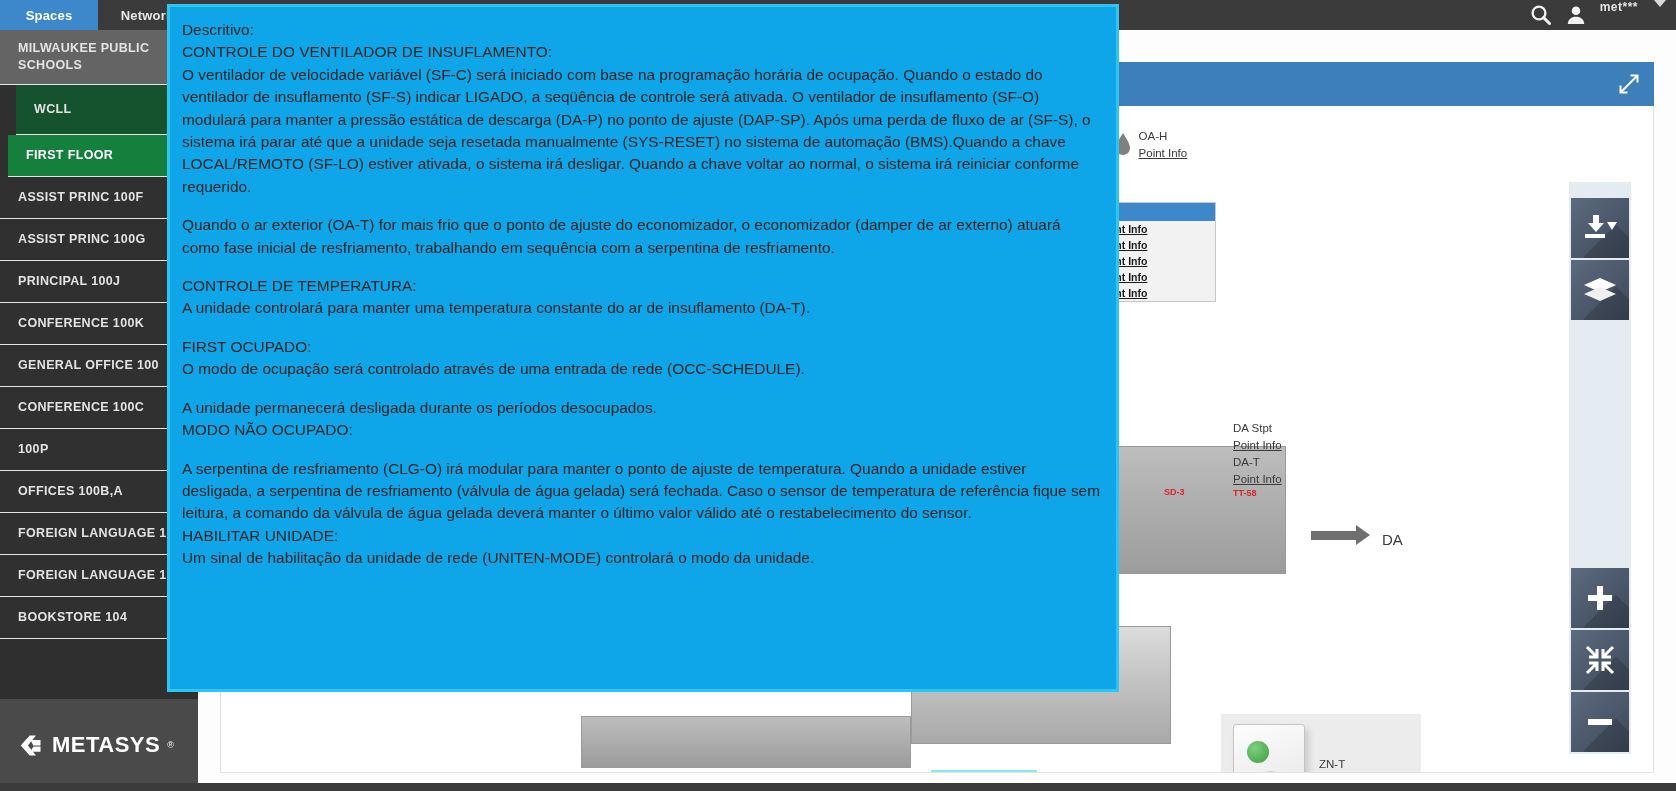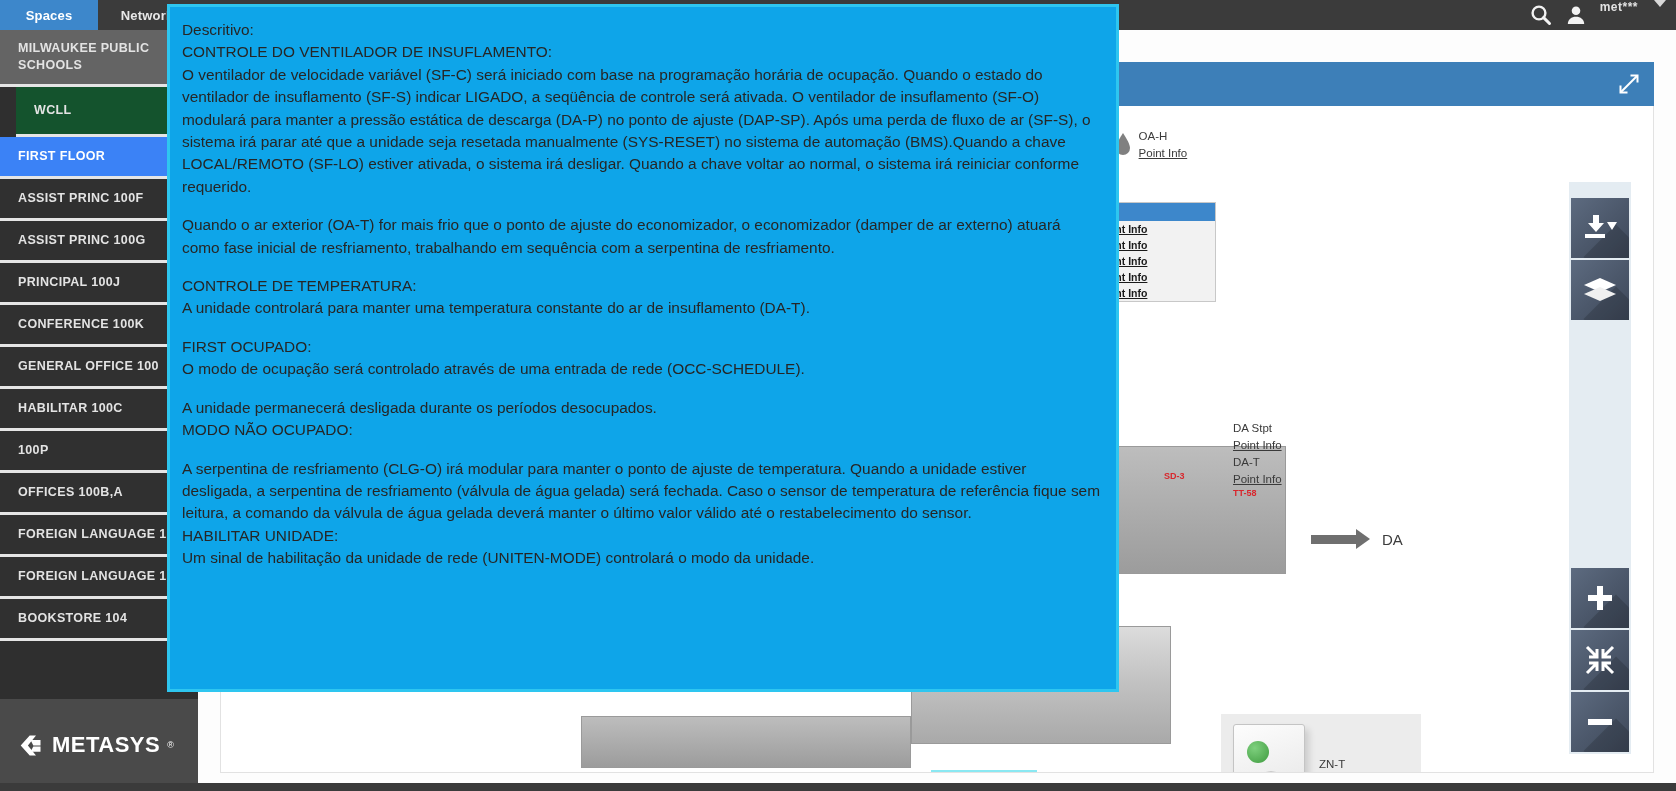--- a/index.html
+++ b/index.html
@@ -45,27 +45,27 @@
     background: #2f2f2f;
     overflow: hidden;
     z-index: 4;
   }
   .side-item {
     min-height: 42px;
     padding: 10px 14px 10px 18px;
     display: flex; align-items: center;
     color: #e3e3e3; font-size: 12.5px; font-weight: bold;
     letter-spacing: .35px;
-    border-bottom: 3px solid #e5e5e5;
+    border-bottom: 1px solid #e5e5e5;
     line-height: 1.35;
     cursor: pointer;
   }
   .side-item.head { background: #14532d; min-height: 50px; margin-left: 16px; }
   .side-item.org  { background: #646464; min-height: 52px; }
-  .side-item.active { background: #3b82f6; color:#ffffff; }
+  .side-item.active { background: #15803d; color:#ffffff;margin-left:8px; }
   .side-item.sub { background: #303030; }
 
   .metasys-logo {
     position: absolute; bottom: 0; left: 0; width: 198px; height: 92px;
     background: #4a4a4a;
     display: flex; align-items: center; padding-left: 18px; gap: 7px;
   }
   .metasys-mark { width: 27px; height: 27px; }
   .metasys-word {
     color: #ffffff; font-size: 22px; font-weight: bold;
@@ -131,21 +131,21 @@
   
   .callout {
     position: absolute; font-size: 11.5px; color:#3a3a3a; line-height:1.45;
   }
   .callout .pt { text-decoration: underline; cursor:pointer; display:block; }
   .callout .tag { color:#d8262c; font-size:9px; font-weight:bold; display:block; }
 
   
   .duct { position: absolute; background: linear-gradient(180deg,#dcdcdc 0%,#c3c3c3 45%,#a9a9a9 100%); border:1px solid #9a9a9a; }
   .duct.dark { background: linear-gradient(180deg,#bdbdbd,#9c9c9c); }
-  .arrow-da { position:absolute; display:flex; align-items:center; gap:25px; }
+  .arrow-da { position:absolute; display:flex; align-items:flex-start; gap:25px; }
   .arrow-shape {
     width: 46px; height: 9px; background:#6f6f6f; position:relative;
   }
   .arrow-shape:after{
     content:""; position:absolute; right:-13px; top:-6px;
     border-top:10px solid transparent; border-bottom:10px solid transparent;
     border-left:14px solid #6f6f6f;
   }
   .arrow-da-label{ font-size:15px; color:#3c3c3c; }
 
@@ -256,21 +256,21 @@
     <div class="side-item sub">
         <span>PRINCIPAL 100J</span>
       </div>
     <div class="side-item sub">
         <span>CONFERENCE 100K</span>
       </div>
     <div class="side-item sub">
         <span>GENERAL OFFICE 100</span>
       </div>
     <div class="side-item sub">
-        <span>HABILITAR 100C</span>
+        <span>CONFERENCE 100C</span>
       </div>
     <div class="side-item sub">
         <span>100P</span>
       </div>
     <div class="side-item sub">
         <span>OFFICES 100B,A</span>
       </div>
     <div class="side-item sub">
         <span>FOREIGN LANGUAGE 102</span>
       </div>
@@ -374,21 +374,21 @@
         <span>DA Stpt</span>
         <span class="pt">Point Info</span>
       </div>
 
       <div class="callout" style="left:1012px; top:348px;">
         <span>DA-T</span>
         <span class="pt">Point Info</span>
         <span class="tag">TT-58</span>
       </div>
 
-      <div class="callout" style="left:943px; top:364px;">
+      <div class="callout" style="left:943px; top:380px;">
         <span class="tag">SD-3</span>
       </div>
 
       <div class="arrow-da" style="left:1090px; top:425px;">
         <span class="arrow-shape"></span>
         <span class="arrow-da-label">DA</span>
       </div>
 
       <div class="thermo-bg" style="left:1000px; top:608px; width:200px; height:112px;"></div>
       <div class="thermostat" style="left:1012px; top:618px;">

